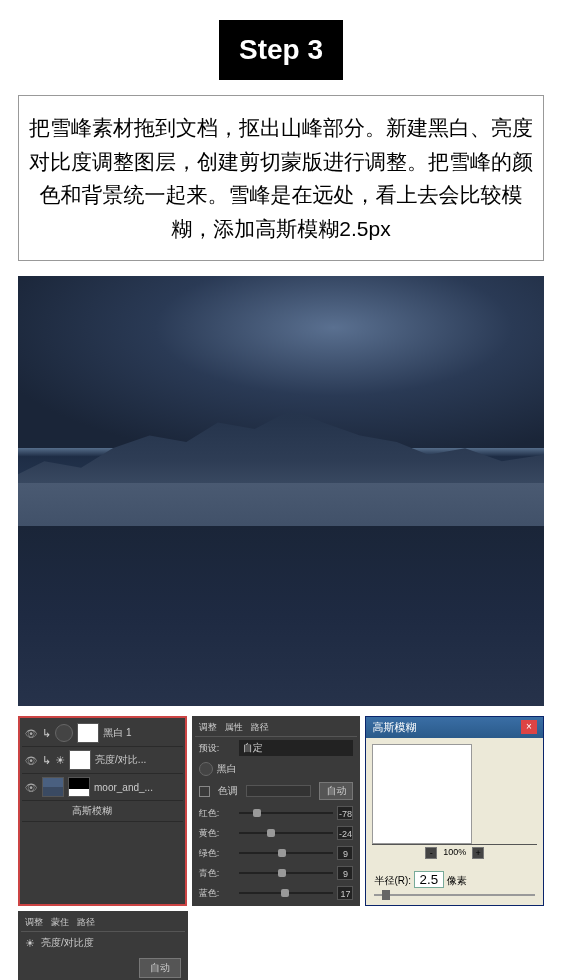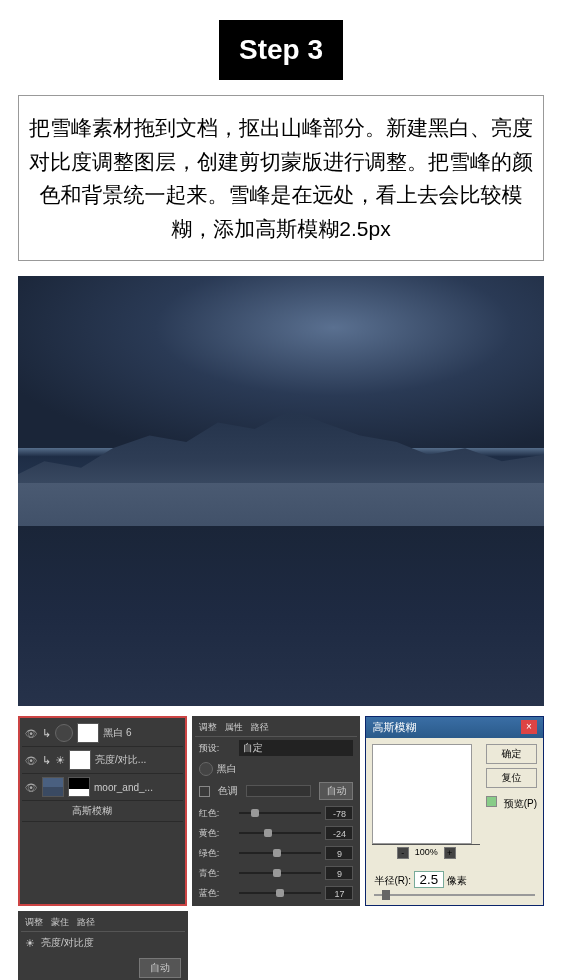--- a/index.html
+++ b/index.html
@@ -22,21 +22,21 @@
 .mask-thumb{width:22px;height:20px;background:#000;border:1px solid #555;position:relative}
 .mask-thumb.white-mtn::after{content:"";position:absolute;bottom:0;left:0;right:0;height:40%;background:#fff}
 .layer-name{flex:1;white-space:nowrap;overflow:hidden;text-overflow:ellipsis}
 .icon-circle{width:18px;height:18px;border:1px solid #666;border-radius:50%;background:#444}
 .props-panel{width:170px;padding:3px}
 .props-tabs{display:flex;gap:8px;border-bottom:1px solid #555;padding:2px 4px;font-size:9px}
 .props-row{display:flex;align-items:center;padding:3px 4px;gap:4px}
 .props-row label{width:36px;font-size:9px}
 .slider-track{flex:1;height:2px;background:#222;position:relative}
 .slider-thumb{position:absolute;top:-3px;width:8px;height:8px;background:#999;border-radius:2px}
-.slider-val{width:28px;height:14px;background:#222;border:1px solid #555;text-align:center;font-size:9px;line-height:14px}
+.slider-val{width:16px;height:14px;background:#222;border:1px solid #555;text-align:center;font-size:9px;line-height:14px}
 .dialog-panel{width:180px;background:#ece9d8;border:1px solid #0a246a;color:#000}
 .dialog-title{background:linear-gradient(180deg,#3a6ea5 0%,#2a5a8a 100%);color:#fff;padding:3px 6px;font-size:11px;display:flex;justify-content:space-between}
 .dialog-close{width:16px;height:14px;background:#d44;color:#fff;text-align:center;line-height:14px;font-size:10px}
 .dialog-body{padding:6px;display:flex;gap:6px}
 .preview-box{width:100px;height:100px;background:#fff;border:1px solid #999}
 .dialog-btns{display:flex;flex-direction:column;gap:4px}
 .dialog-btn{padding:2px 10px;background:#ece9d8;border:1px solid #999;font-size:10px;white-space:nowrap}
 .dialog-bottom{padding:4px 8px;font-size:10px}
 .radius-input{width:30px;border:1px solid #7a9;background:#fff;text-align:center}
 .brightness-panel{margin:5px 18px 0;width:170px;background:#3a3a3a;color:#ccc;padding:3px;font-size:10px}
@@ -65,21 +65,21 @@
 </div>
 
 <div class="panels">
 
   <div class="panel layers-panel">
     <div class="layer-row">
       <span class="eye">👁</span>
       <span style="font-size:11px">↳</span>
       <div class="icon-circle"></div>
       <div class="thumb"></div>
-      <span class="layer-name">黑白 6</span>
+      <span class="layer-name">黑白 1</span>
     </div>
     <div class="layer-row">
       <span class="eye">👁</span>
       <span style="font-size:11px">↳</span>
       <span style="font-size:11px">☀</span>
       <div class="thumb"></div>
       <span class="layer-name">亮度/对比...</span>
     </div>
     <div class="layer-row">
       <span class="eye">👁</span>
@@ -158,28 +158,20 @@
     </div>
     <div class="dialog-body">
       <div style="flex:1">
         <div class="preview-box"></div>
         <div class="percent-row">
           <span class="mini-btn">-</span>
           <span>100%</span>
           <span class="mini-btn">+</span>
         </div>
       </div>
-      <div class="dialog-btns">
-        <button class="dialog-btn">确定</button>
-        <button class="dialog-btn">复位</button>
-        <div style="font-size:10px;margin-top:4px">
-          <span class="checkbox" style="background:#8c8"></span>
-          <span>预览(P)</span>
-        </div>
-      </div>
     </div>
     <div class="dialog-bottom">
       <span>半径(R):</span>
       <input class="radius-input" value="2.5" style="">
       <span>像素</span>
       <div style="height:2px;background:#999;margin-top:6px;position:relative">
         <div style="position:absolute;left:5%;top:-4px;width:8px;height:10px;background:#666"></div>
       </div>
     </div>
   </div>

